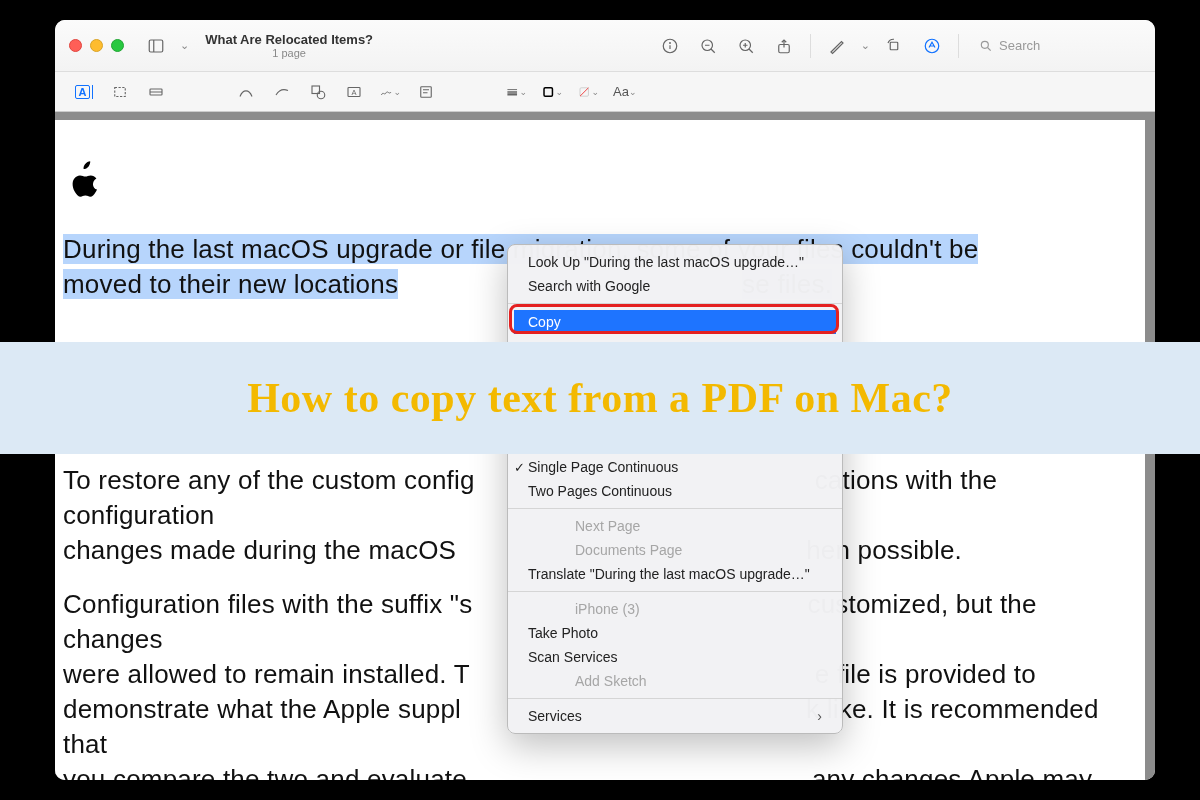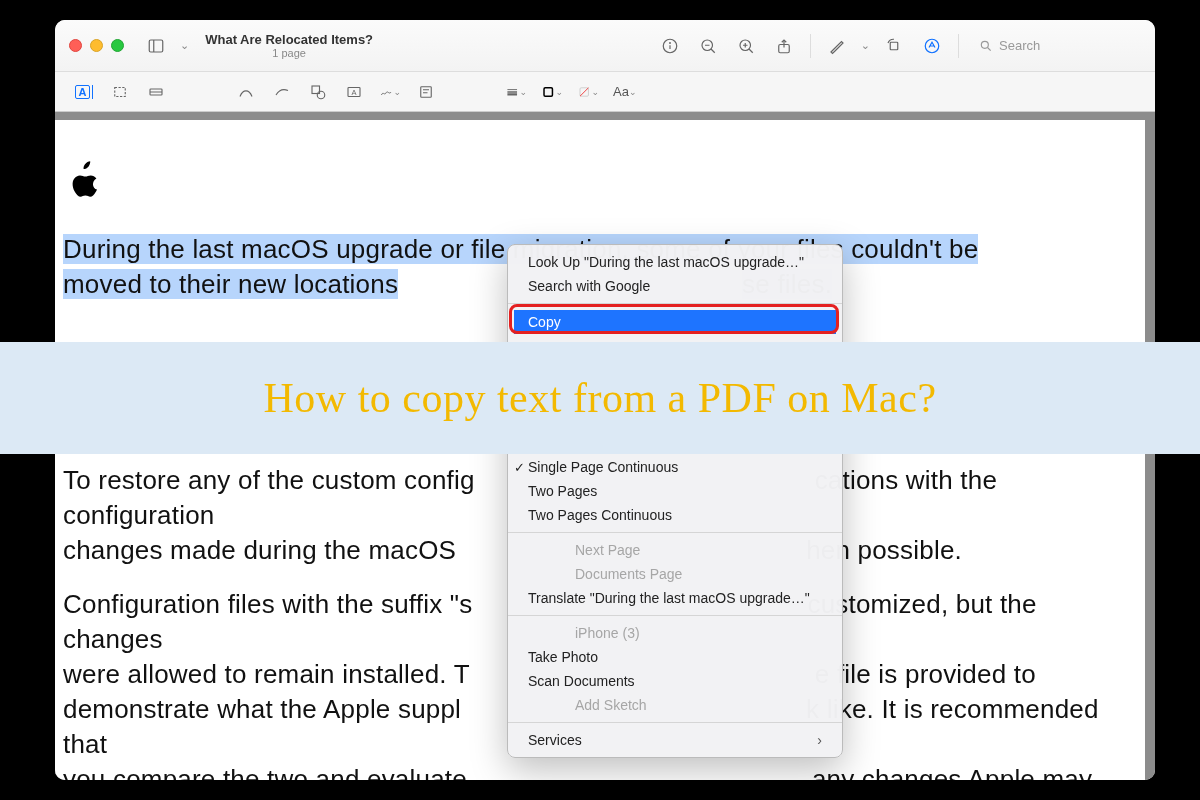--- a/index.html
+++ b/index.html
@@ -110,21 +110,21 @@
   .overlay {
     position:absolute;
     top: 342px; left:0; right:0;
     height: 112px;
     background: #dce9f5;
     display:flex; align-items:center; justify-content:center;
   }
   .overlay span {
     font-family: "Comic Sans MS", "Marker Felt", cursive;
     font-size: 42px;
-    font-weight: 400;
+    font-weight: 700;
     color: #f3b900;
     letter-spacing: .5px;
   }
 </style>
 </head>
 <body>
 
 <div class="window">
 
   <div class="titlebar">
@@ -332,44 +332,41 @@
   <div class="sep"></div>
   <div class="mi" style="padding:0">
     <div class="hl-copy" style="width:100%"><span>Copy</span></div>
   </div>
   <div style="height:120px"></div>
   <div class="mi">
       <span class="check">✓</span>
       <span>Single Page Continuous</span>
     </div>
   <div class="mi">
-      <span>Two Pages</span>
-    </div>
-  <div class="mi">
       <span>Two Pages Continuous</span>
     </div>
   <div class="sep"></div>
   <div class="mi disabled">
       <span>Next Page</span>
     </div>
   <div class="mi disabled">
       <span>Documents Page</span>
     </div>
   <div class="mi">
       <span>Translate "During the last macOS upgrade…"</span>
     </div>
   <div class="sep"></div>
   <div class="mi disabled">
       <span>iPhone (3)</span>
     </div>
   <div class="mi">
       <span>Take Photo</span>
     </div>
   <div class="mi">
-      <span>Scan Documents</span>
+      <span>Scan Services</span>
     </div>
   <div class="mi disabled">
       <span>Add Sketch</span>
     </div>
   <div class="sep"></div>
   <div class="mi">
       <span>Services</span>
       <span class="chev">›</span>
     </div>
 </div>

